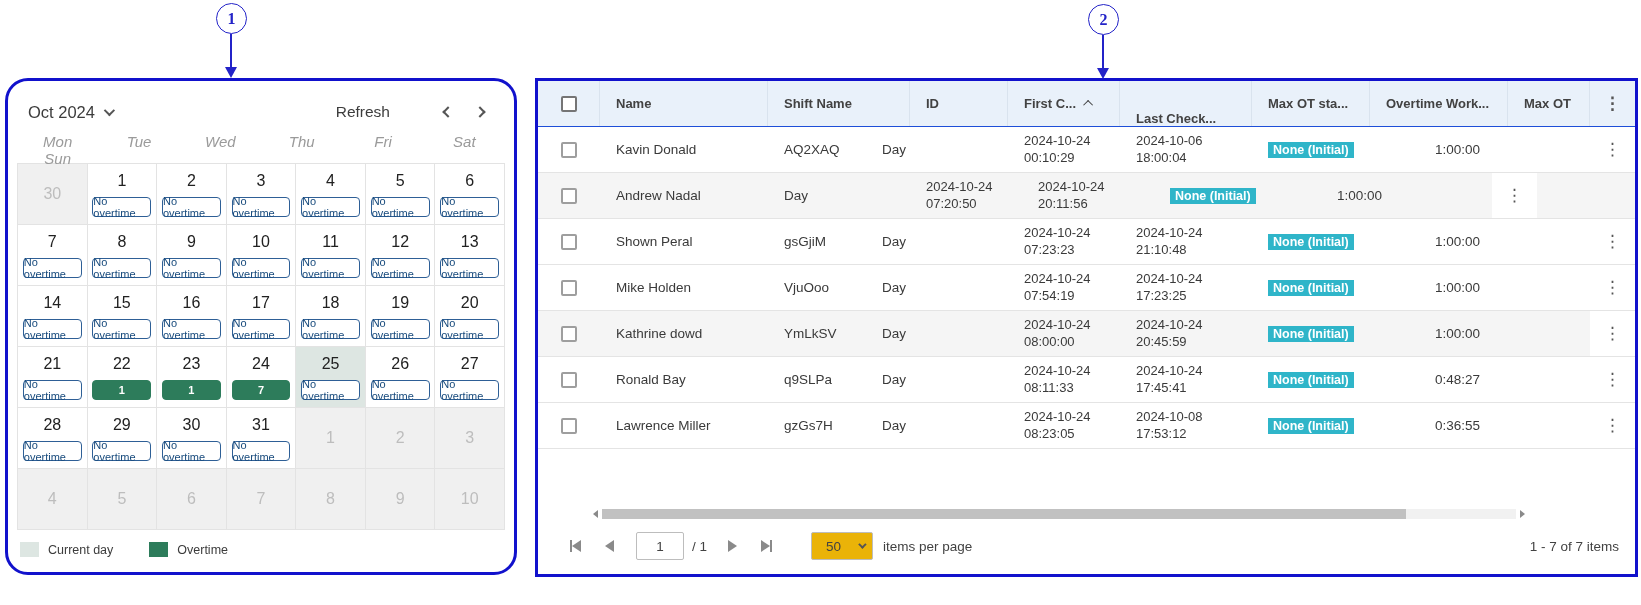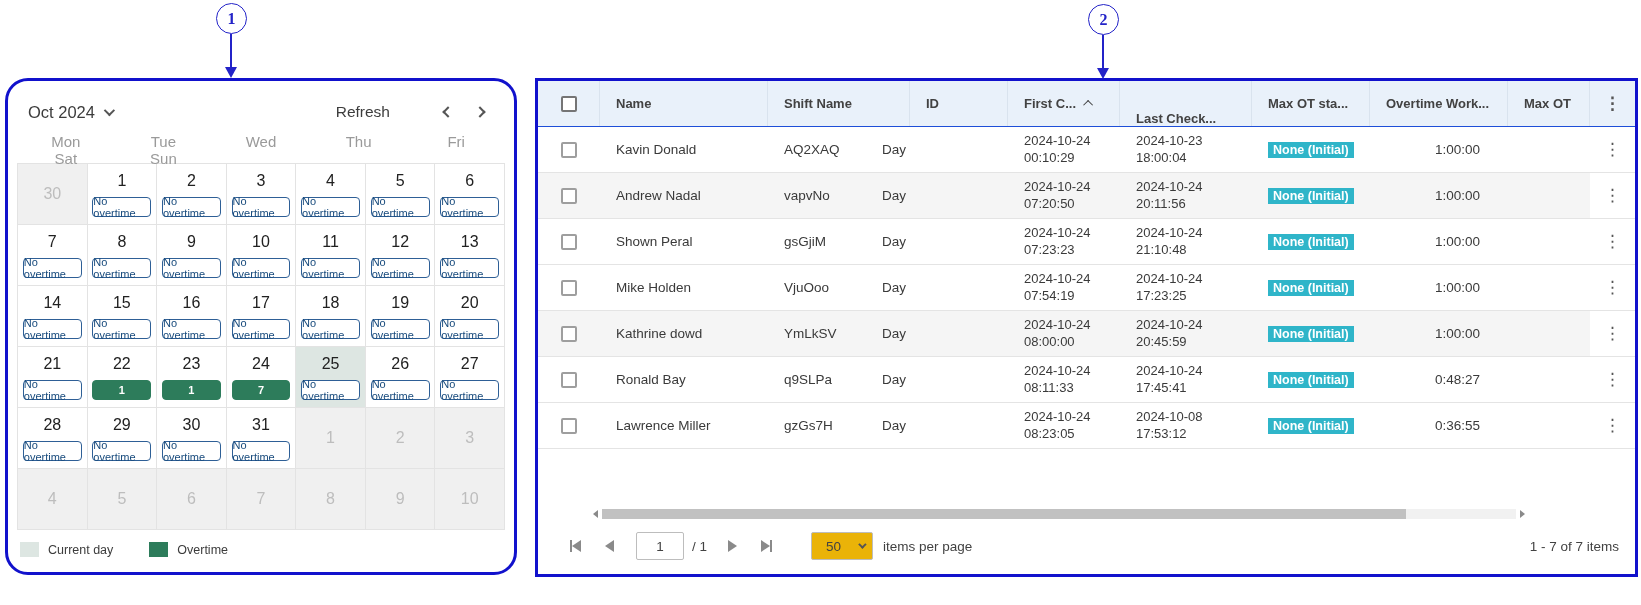--- a/index.html
+++ b/index.html
@@ -46,21 +46,21 @@
   .cal-header{display:flex;align-items:center;height:48px;padding:6px 12px 0 14px;}
   .month-selector{display:flex;align-items:center;gap:9px;cursor:pointer;}
   .month-label{font-size:16.5px;color:#3c3c3c;}
   .chev{display:inline-block;width:8px;height:8px;border-right:2px solid #555;border-bottom:2px solid #555;}
   .chev.down{transform:rotate(45deg) translateY(-2px);}
   .chev.left{transform:rotate(135deg);}
   .chev.right{transform:rotate(-45deg);}
   .cal-header .spacer{flex:1;}
   .refresh-btn{font-size:15.5px;color:#3c3c3c;cursor:pointer;margin-right:42px;}
   .nav-btn{padding:4px 12px;cursor:pointer;display:flex;align-items:center;}
-  .weekday-row{display:grid;grid-template-columns:repeat(5,1fr);height:30px;padding:0 3px;}
+  .weekday-row{display:grid;grid-template-columns:repeat(6,1fr);height:30px;padding:0 3px;font-style:italic;}
   .weekday{display:flex;align-items:center;justify-content:center;color:#9a9a9a;font-size:15px;}
   .cal-grid{display:grid;grid-template-columns:repeat(7,1fr);grid-auto-rows:61px;
     border-top:1px solid #e3e3e3;border-left:1px solid #e3e3e3;margin:0 3px;}
   .cal-cell{
     border-right:1px solid #e3e3e3;border-bottom:1px solid #e3e3e3;
     display:flex;flex-direction:column;align-items:center;justify-content:flex-start;
     padding-top:7px;background:#fff;position:relative;
   }
   .cal-cell .daynum{font-size:16px;color:#212121;line-height:1.3;}
   .cal-cell.other{background:#f0f0f0;justify-content:center;padding-top:0;}
@@ -375,36 +375,35 @@
   </div>
   <div class="tbody">
       <div class="row">
         <div class="cell c-check" style="justify-content: center; padding-left: 0px;">
           <span class="checkbox"></span>
         </div>
         <div class="cell c-name">Kavin Donald</div>
         <div class="cell c-id">AQ2XAQ</div>
         <div class="cell c-shift">Day</div>
         <div class="cell c-first time">2024-10-24 00:10:29</div>
-        <div class="cell c-last time">2024-10-23 18:00:04</div>
+        <div class="cell c-last time">2024-10-06 18:00:04</div>
         <div class="cell c-status">
           <span class="status-chip">None (Initial)</span>
         </div>
         <div class="cell c-ot num">1:00:00</div>
         <div class="cell c-maxot"></div>
         <div class="cell c-menu" style="justify-content: center; padding-left: 0px;">
           <span class="kebab">⋮</span>
         </div>
       </div>
       <div class="row alt">
         <div class="cell c-check" style="justify-content: center; padding-left: 0px;">
           <span class="checkbox"></span>
         </div>
         <div class="cell c-name">Andrew Nadal</div>
-        <div class="cell c-id">vapvNo</div>
         <div class="cell c-shift">Day</div>
         <div class="cell c-first time">2024-10-24 07:20:50</div>
         <div class="cell c-last time">2024-10-24 20:11:56</div>
         <div class="cell c-status">
           <span class="status-chip">None (Initial)</span>
         </div>
         <div class="cell c-ot num">1:00:00</div>
         <div class="cell c-maxot"></div>
         <div class="cell c-menu" style="justify-content: center; padding-left: 0px;">
           <span class="kebab">⋮</span>

